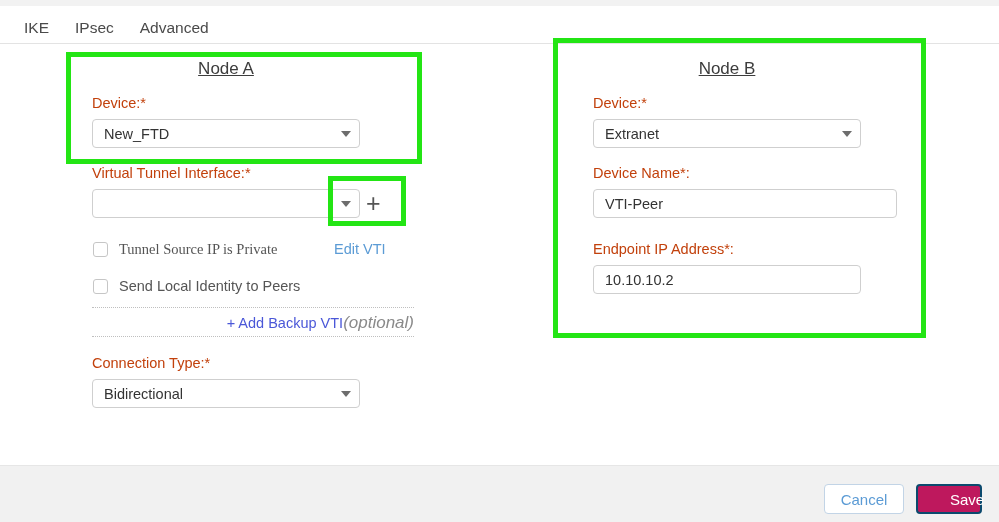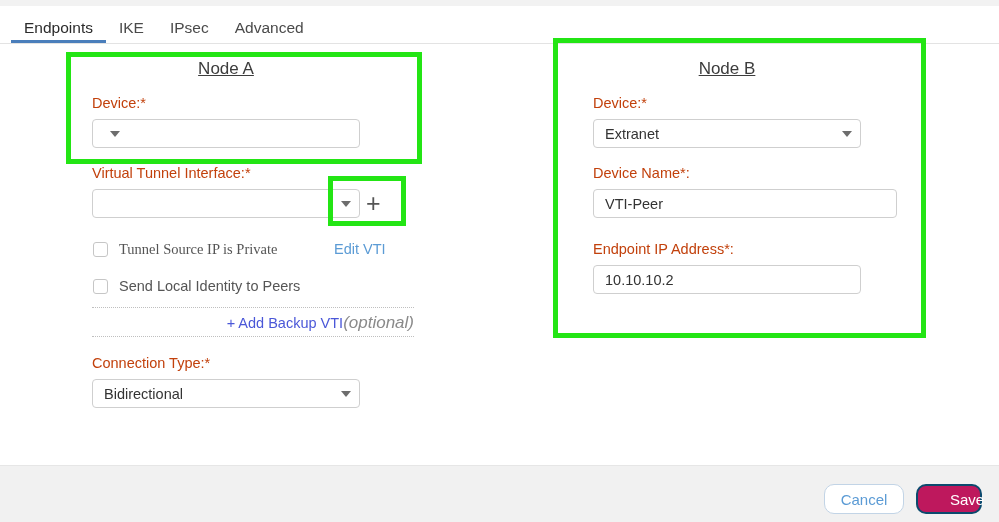--- a/index.html
+++ b/index.html
@@ -168,21 +168,21 @@
   .footer {
     position: absolute;
     left: 0; top: 465px;
     width: 999px; height: 57px;
     background: #f1f1f1;
     border-top: 1px solid #e6e6e6;
   }
   .btn {
     position: absolute;
     height: 30px;
-    border-radius: 10px;
+    border-radius: 4px;
     font-size: 15px;
     display: flex;
     align-items: center;
     justify-content: center;
     cursor: pointer;
   }
   .btn-cancel {
     background: #ffffff;
     border: 1px solid #c2d4e6;
     color: #5b9bd5;
@@ -193,35 +193,35 @@
     color: #ffffff;
     padding-left: 36px;
   }
 </style>
 </head>
 <body>
 
 <div class="top-strip"></div>
 
 <div class="tab-bar">
-  <div class="tab active">Endpoints</div>
   <div class="tab">IKE</div>
   <div class="tab">IPsec</div>
   <div class="tab">Advanced</div>
 </div>
 
 <div class="content">
 
   <div>
 
     <div class="node-title" style="position:absolute; left:92px; top:14px; width:268px;">Node A</div>
 
     <div class="label" style="position:absolute; left:92px; top:50px;">Device:*</div>
 
     <div class="select-box" style="position:absolute; left:92px; top:74px; width:268px;">
+      <span class="val">New_FTD</span>
       <span class="caret"></span>
     </div>
 
     <div class="label" style="position:absolute; left:92px; top:120px;">Virtual Tunnel Interface:*</div>
 
     <div class="select-box" style="position:absolute; left:92px; top:144px; width:268px;">
       <span class="val"></span>
       <span class="caret"></span>
     </div>
 

